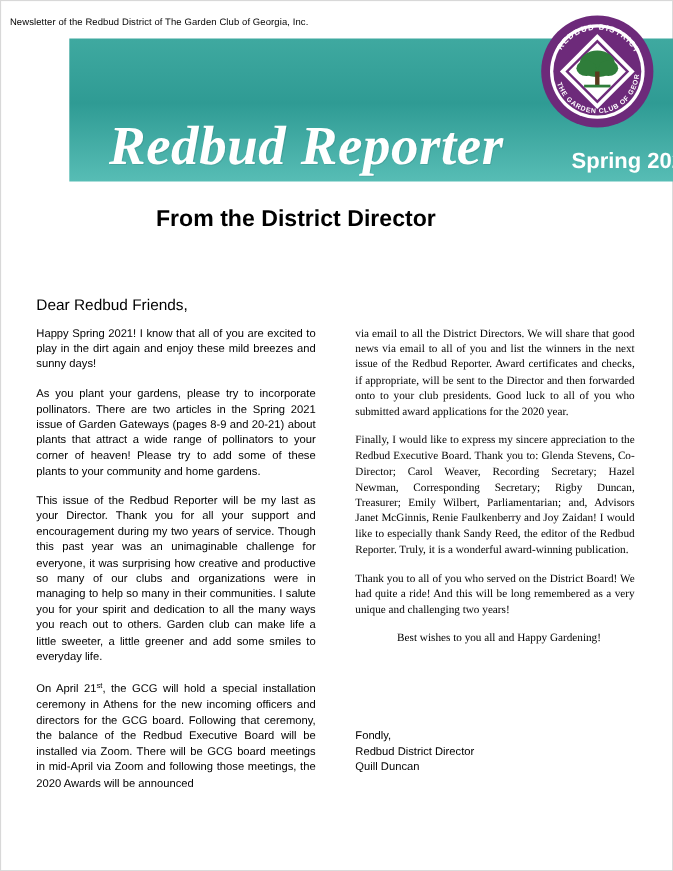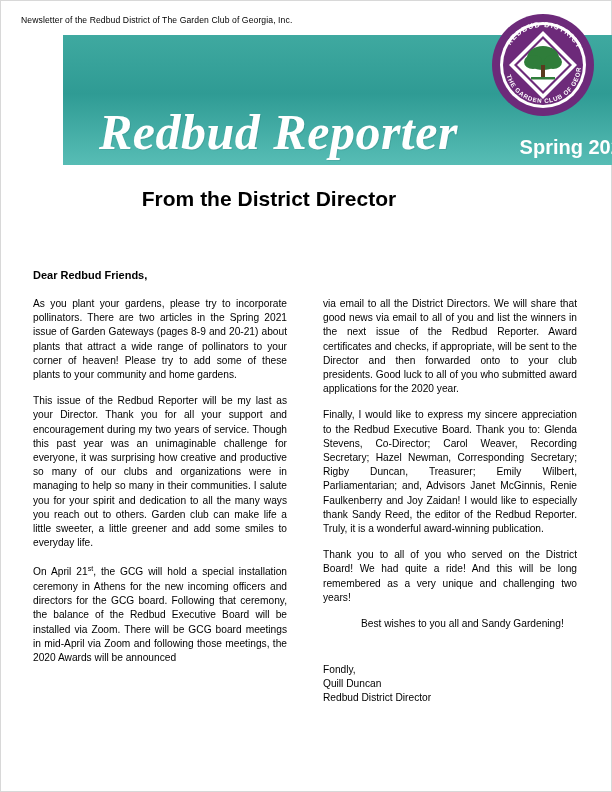--- a/index.html
+++ b/index.html
@@ -19,21 +19,21 @@
     position: relative;
     width: 612px;
     height: 792px;
     box-sizing: border-box;
     border: 1px solid #d8d8d8;
   }
 
   
   .masthead-tagline {
     position: absolute;
-    left: 20px;
+    left: 8px;
     top: 14px;
     font-size: 8.6px;
     color: #000;
     letter-spacing: 0.1px;
   }
   .banner {
     position: absolute;
     left: 30px;
     top: 34px;
     width: 582px;
@@ -83,34 +83,34 @@
     font-size: 21px;
     font-weight: bold;
     color: #000;
   }
 
   
   .salutation {
     position: absolute;
     left: 32px;
     top: 268px;
-    font-size: 11px;
-    font-weight: bold;
+    font-size: 14px;
+    font-weight: normal;
   }
   .col {
     position: absolute;
     top: 296px;
     width: 254px;
     font-size: 10.2px;
     line-height: 14.2px;
     text-align: justify;
     text-justify: inter-word;
   }
   .col-left { left: 32px; }
-  .col-right { left: 322px; top: 296px; }
+  .col-right { left: 322px; top: 296px; font-family: Liberation Serif, serif; }
   .col p {
     margin: 0 0 12px 0;
   }
   .col p:last-child { margin-bottom: 0; }
 
   .signoff {
     position: absolute;
     left: 322px;
     top: 662px;
     width: 254px;
@@ -161,31 +161,32 @@
         <textPath href="#arcBot" startOffset="9%">THE GARDEN CLUB OF GEORGIA</textPath>
       </text>
     </svg>
   </div>
 
   <div class="doc-title">From the District Director</div>
 
   <div class="salutation">Dear Redbud Friends,</div>
 
   <div class="col col-left">
+    <p>Happy Spring 2021!  I know that all of you are excited to play in the dirt again and enjoy these mild breezes and sunny days!</p>
     <p>As you plant your gardens, please try to incorporate pollinators.  There are two articles in the Spring 2021 issue of Garden Gateways (pages 8-9 and 20-21) about plants that attract a wide range of pollinators to your corner of heaven!  Please try to add some of these plants to your community and home gardens.</p>
     <p>This issue of the Redbud Reporter will be my last as your Director. Thank you for all your support and encouragement during my two years of service. Though this past year was an unimaginable challenge for everyone, it was surprising how creative and productive so many of our clubs and organizations were in managing to help so many in their communities. I salute you for your spirit and dedication to all the many ways you reach out to others. Garden club can make life a little sweeter, a little greener and add some smiles to everyday life.</p>
     <p>On April 21<sup>st</sup>, the GCG will hold a special installation ceremony in Athens for the new incoming officers and directors for the GCG board. Following that ceremony, the balance of the Redbud Executive Board will be installed via Zoom. There will be GCG board meetings in mid-April via Zoom and following those meetings, the 2020 Awards will be announced</p>
   </div>
 
   <div class="col col-right">
     <p>via email to all the District Directors. We will share that good news via email to all of you and list the winners in the next issue of the Redbud Reporter. Award certificates and checks, if appropriate, will be sent to the Director and then forwarded onto to your club presidents. Good luck to all of you who submitted award applications for the 2020 year.</p>
     <p>Finally, I would like to express my sincere appreciation to the Redbud Executive Board. Thank you to: Glenda Stevens, Co-Director; Carol Weaver, Recording Secretary; Hazel Newman, Corresponding Secretary; Rigby Duncan, Treasurer; Emily Wilbert, Parliamentarian; and, Advisors Janet McGinnis, Renie Faulkenberry and Joy Zaidan! I would like to especially thank Sandy Reed, the editor of the Redbud Reporter. Truly, it is a wonderful award-winning publication.</p>
     <p>Thank you to all of you who served on the District Board!  We had quite a ride!  And this will be long remembered as a very unique and challenging two years!</p>
-    <p class="indent-line">Best wishes to you all and Sandy Gardening!</p>
+    <p class="indent-line">Best wishes to you all and Happy Gardening!</p>
   </div>
 
   <div class="signoff">
     <div>Fondly,</div>
+    <div>Redbud District Director</div>
     <div>Quill Duncan</div>
-    <div>Redbud District Director</div>
   </div>
 
 </div>
 
 </body></html>

